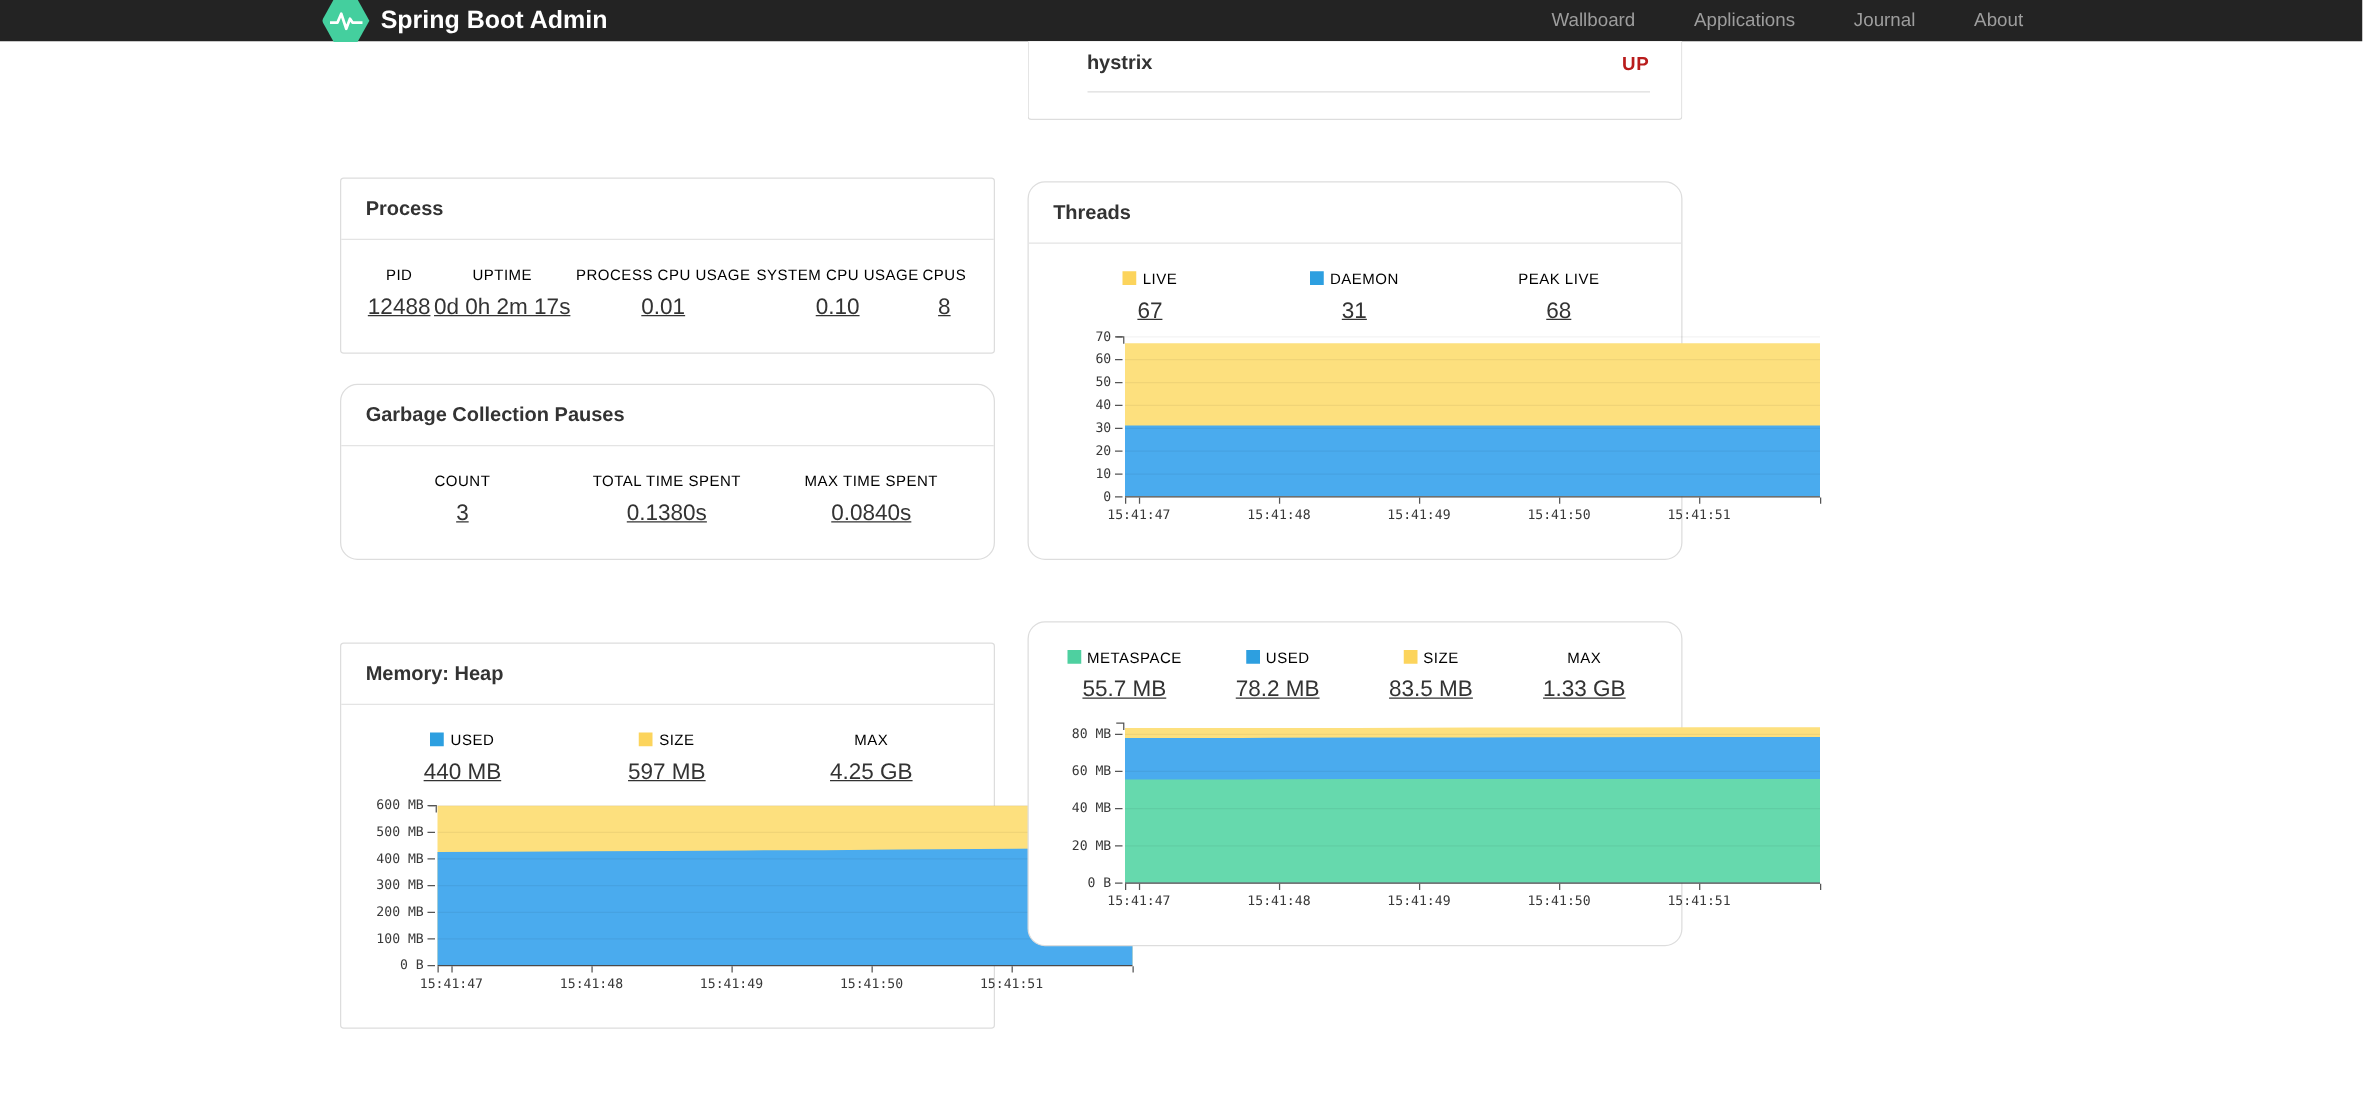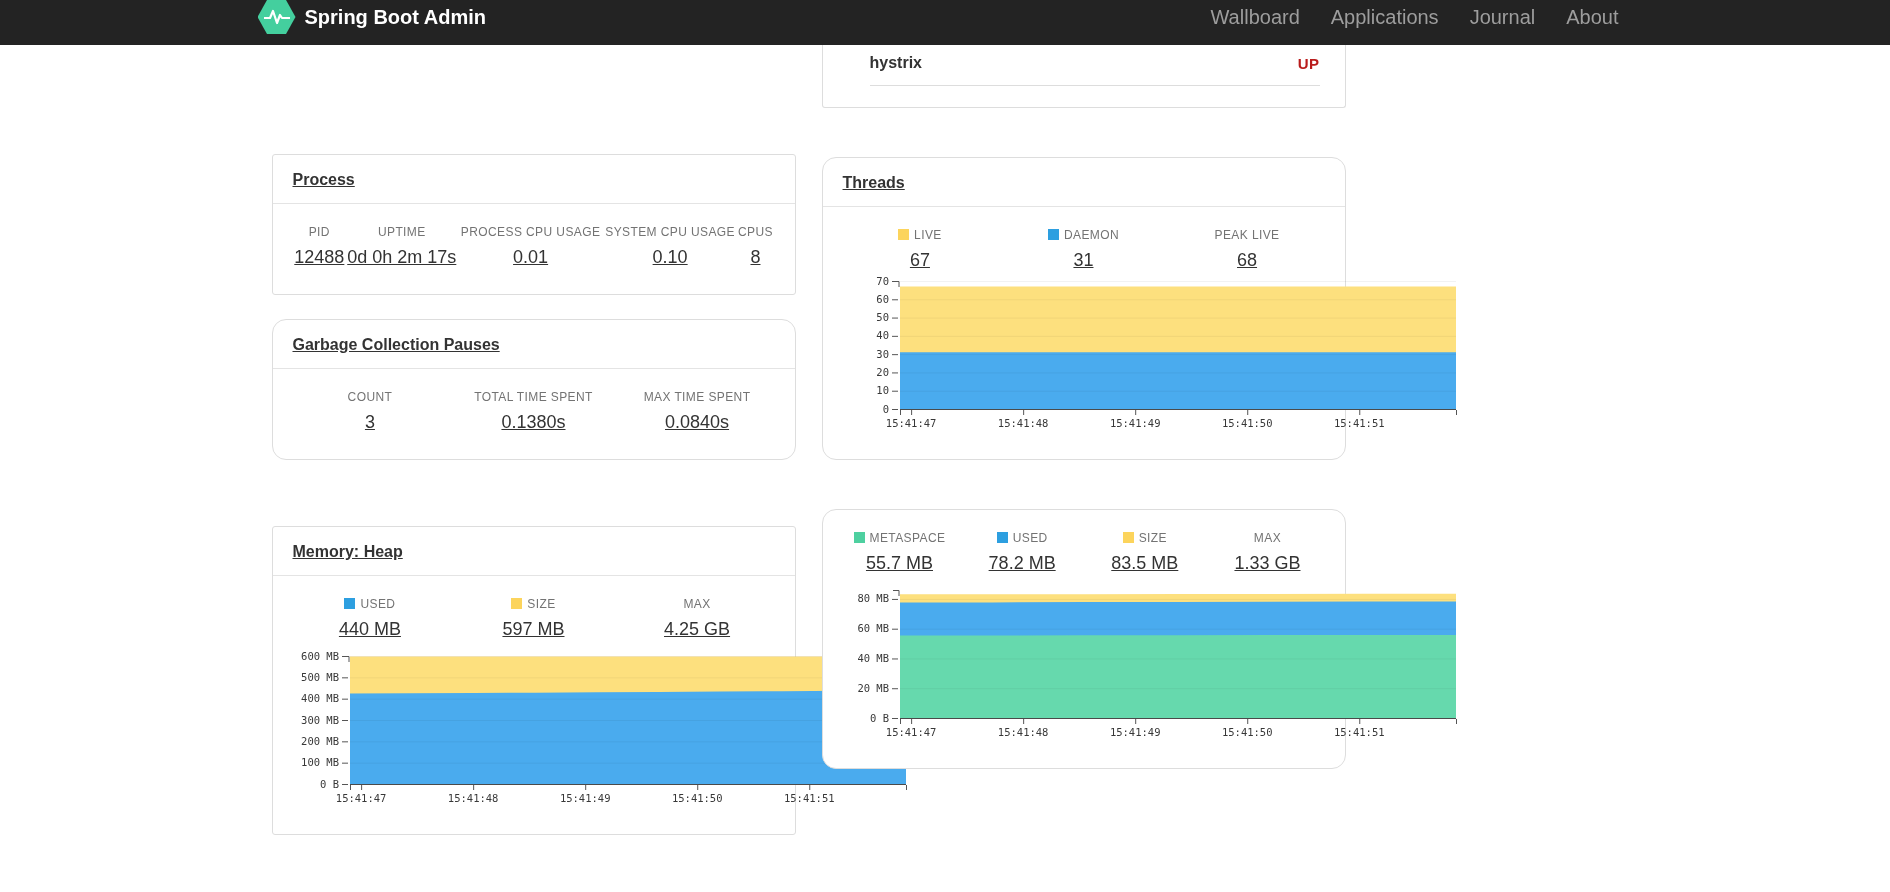--- a/index.html
+++ b/index.html
@@ -3,45 +3,45 @@
 <meta charset="utf-8">
 <style>
   * { box-sizing: border-box; }
   html,body { margin:0; padding:0; }
   body {
     width:1890px; height:892px; background:#fff;
     font-family:"Liberation Sans", sans-serif; color:#333;
     overflow:hidden;
   }
   
-  .navbar { height:45px; background:#232323; display:flex; align-items:flex-start; }
+  .navbar { height:33px; background:#232323; display:flex; align-items:center; }
   .nav-inner { width:1347px; margin:0 auto; display:flex; align-items:center; justify-content:space-between; }
   .brand { display:flex; align-items:center; gap:9px; color:#fff; font-weight:bold; font-size:20px; margin-left:-14px; cursor:pointer; text-decoration:none; }
   .logo-hex { width:38px; height:34px; clip-path:polygon(25% 0,75% 0,100% 50%,75% 100%,25% 100%,0% 50%); display:flex; align-items:center; justify-content:center; flex:none; }
   .nav-links { display:flex; list-style:none; margin:0; padding:0; gap:31px; }
-  .nav-links li { color:#9d9d9d; font-size:20px; cursor:pointer; }
+  .nav-links li { color:#9d9d9d; font-size:15px; cursor:pointer;margin-left:16px; }
   
   .container { width:1347px; margin:0 auto; display:flex; gap:26px; align-items:flex-start; }
   .col { width:524px; flex:none; }
   .col-left { margin-top:109px; }
   
   .card { background:#fff; border:1px solid #ddd; border-radius:3px; }
-  .card-header { padding:16px 20px 14px; font-size:16px; font-weight:bold; color:#333; border-bottom:1px solid #e4e4e4;text-decoration:underline; }
+  .card-header { padding:16px 20px 14px; font-size:16px; font-weight:bold; color:#333; border-bottom:1px solid #e4e4e4; }
   .card-body { padding-bottom:26px; }
   .mt24 { margin-top:24px;border-radius:14px; } .mt48 { margin-top:66px; } .mt49 { margin-top:49px;border-radius:14px; }
   
   .card-cut { border-top:none; border-radius:0 0 3px 3px; height:63px; overflow:hidden; }
   .svc-row { margin:0 25px 0 47px; padding:9px 0 13px; border-bottom:1px solid #ddd; display:flex; justify-content:space-between; align-items:center; }
   .svc-name { font-weight:bold; font-size:16px; color:#333; }
   .svc-status { font-weight:bold; font-size:15px; letter-spacing:0.5px; }
   
   .stats { display:table; width:94%; margin:0 auto; table-layout:fixed; }
   .stats.auto { table-layout:auto; width:92%; }
   .stat { display:table-cell; text-align:center; padding-top:21px; vertical-align:top; }
-  .stat-label { font-size:12px; color:#737373; letter-spacing:0.4px; white-space:nowrap; }
+  .stat-label { font-size:12px; color:#000000; letter-spacing:0.4px; white-space:nowrap; }
   .stat-value { font-size:18px; color:#333; padding-top:8px;text-decoration:underline; }
   .sq { display:inline-block; width:11px; height:11px; margin-right:5px; vertical-align:-1px; }
   
   .chart-svg { display:block; width:658px; height:158px; margin-top:10px; }
   .chart-svg.tight { margin-top:4px; }
   svg text.ax { font:10.5px "DejaVu Sans Mono", monospace; fill:#383838; }
 </style>
 </head>
 <body>
 

